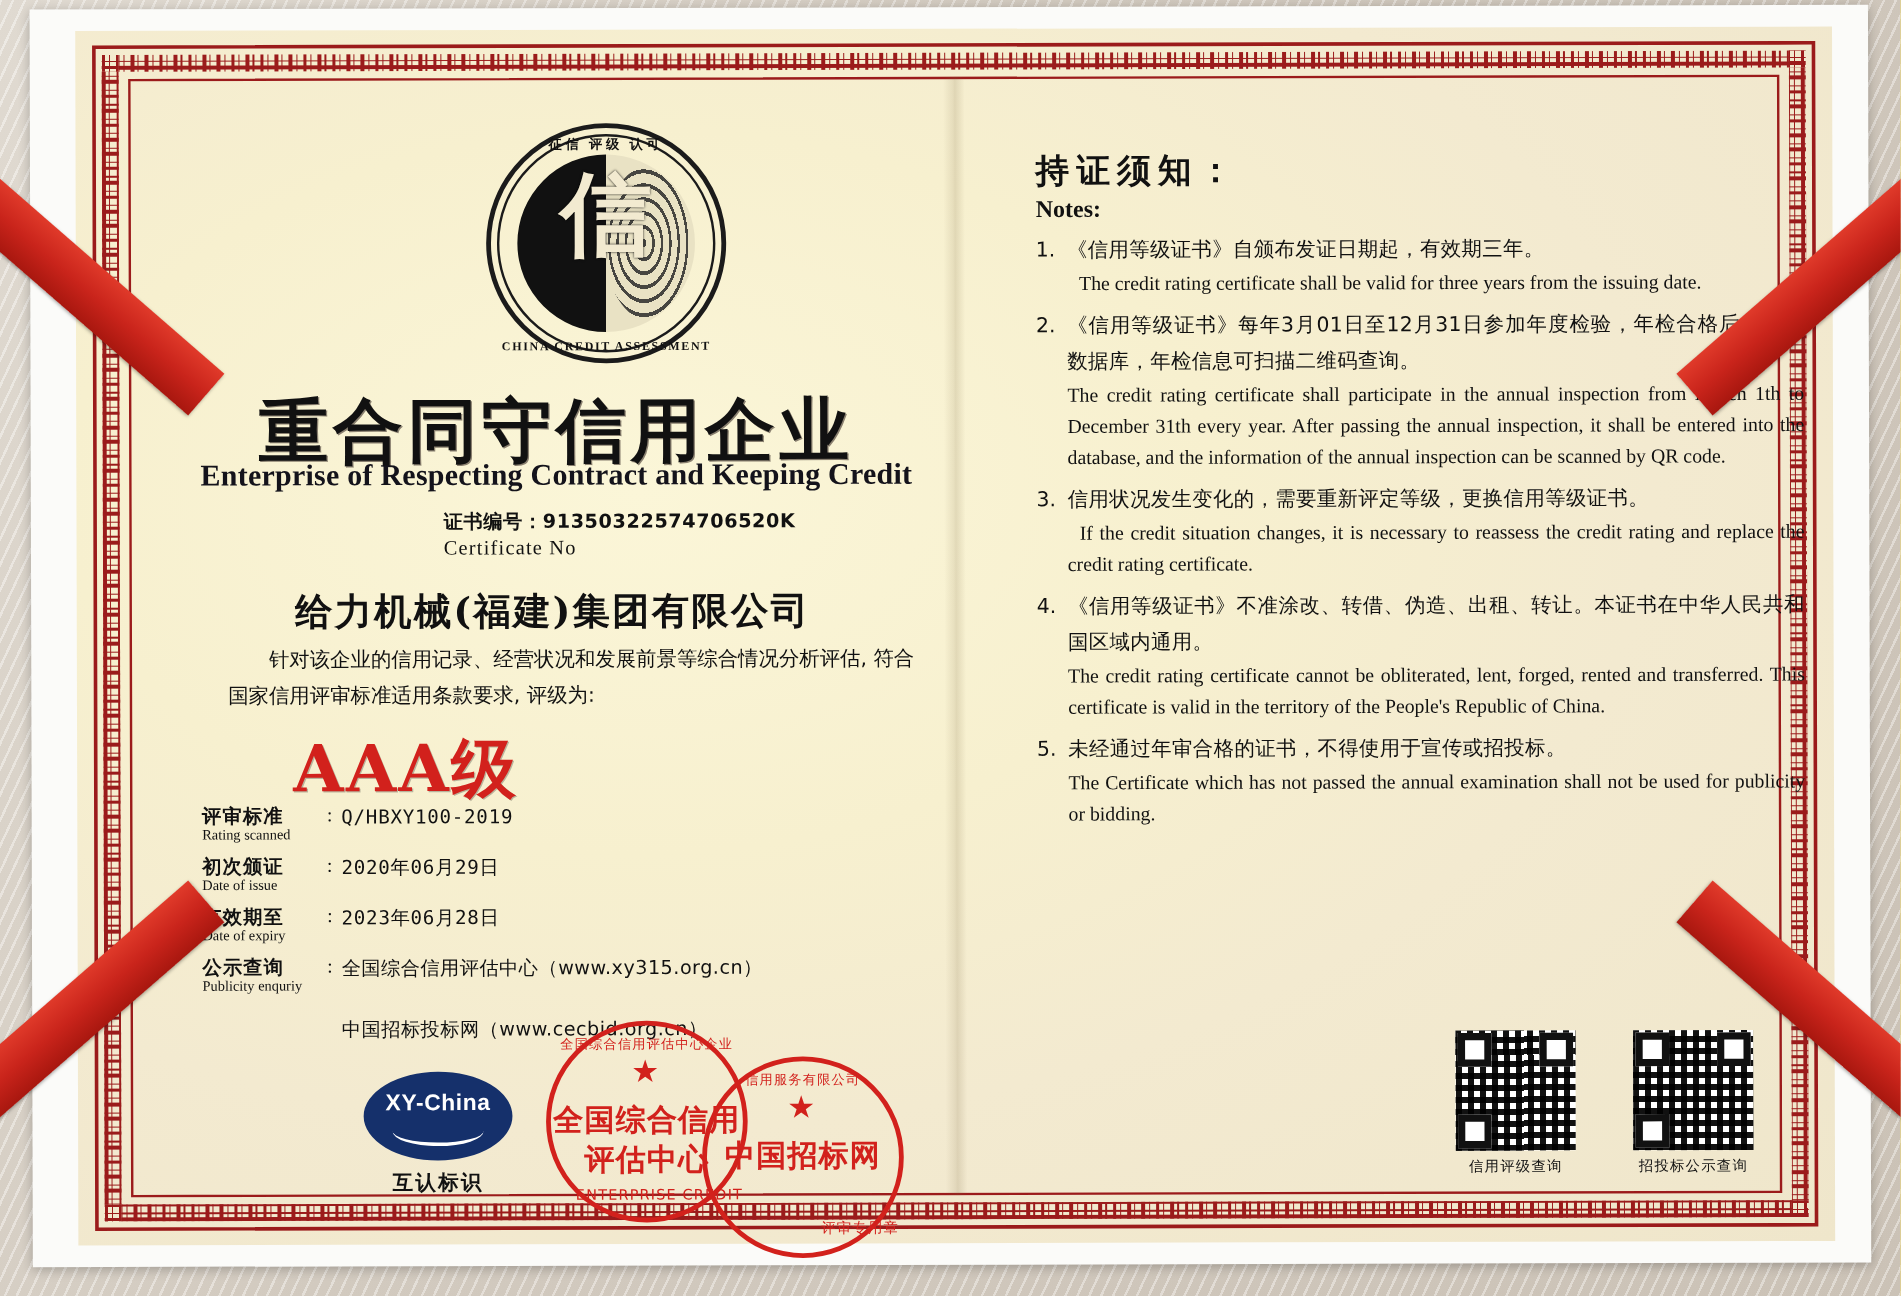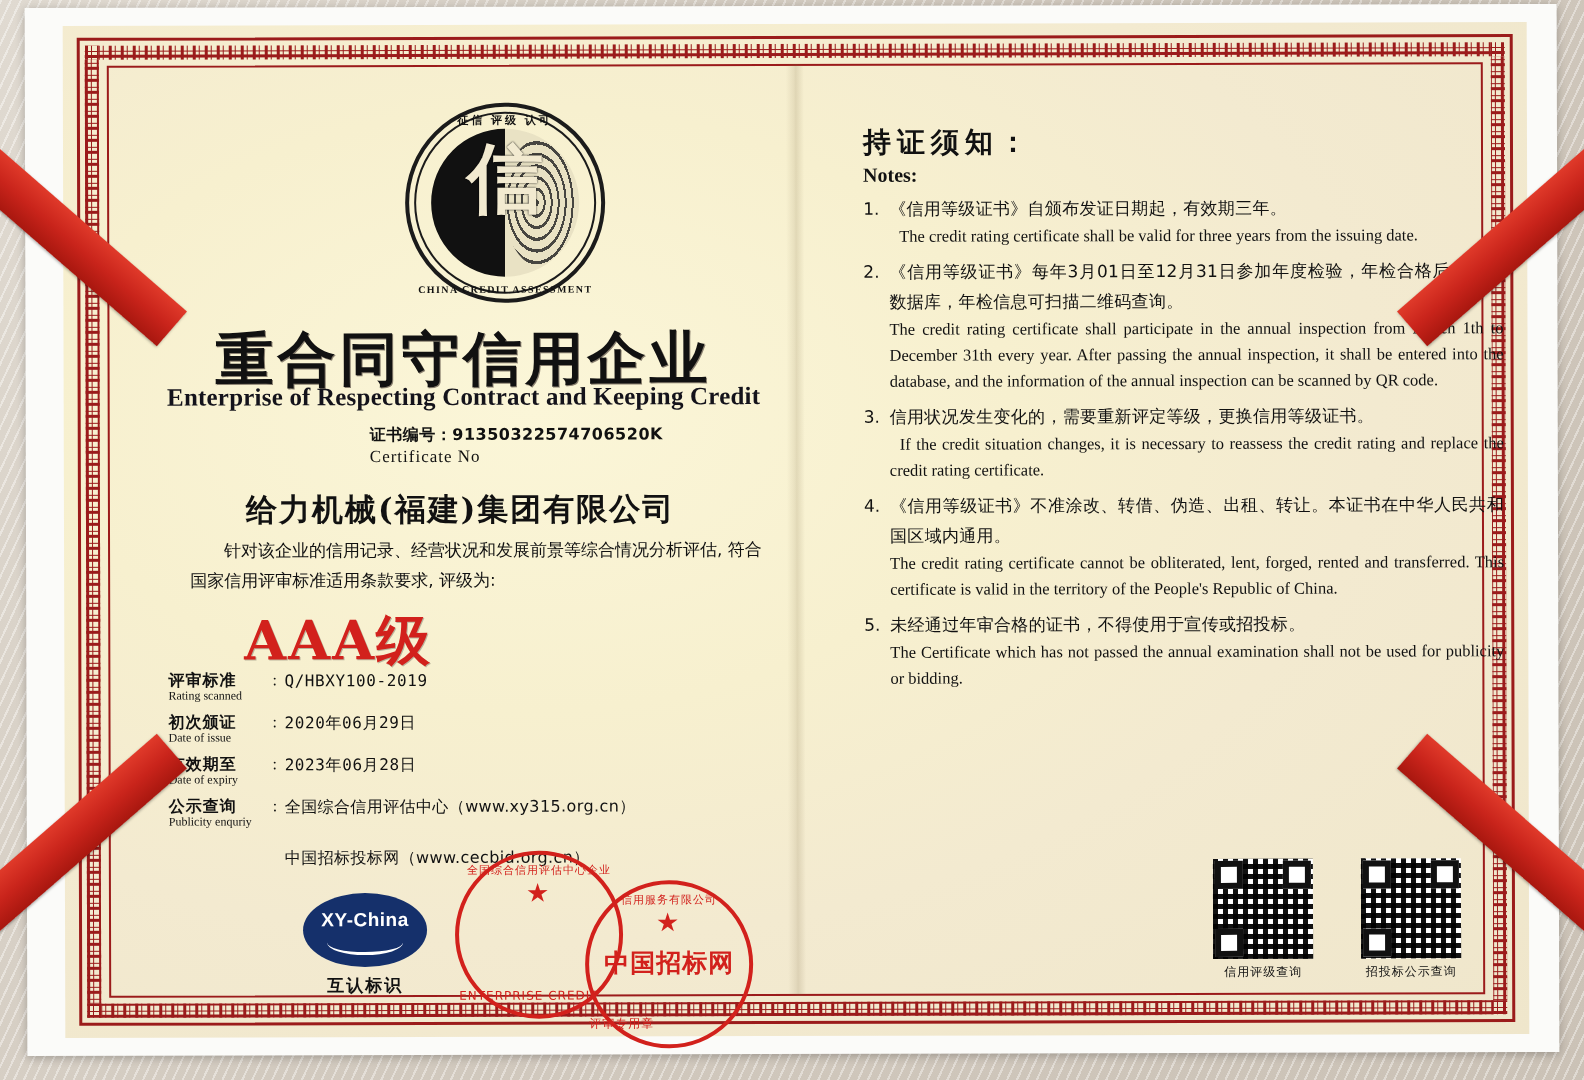--- a/index.html
+++ b/index.html
@@ -349,21 +349,21 @@
     left: 0; top: 62px; width: 160px;
     text-align: center;
     font-family: "DejaVu Sans", sans-serif;
     font-size: 25px;
     font-weight: 700;
     letter-spacing: 1px;
   }
   .seal-round .bot {
     position: absolute;
     left: 0; bottom: 12px; width: 160px;
-    text-align: left;
+    text-align: right;
     font-family: "DejaVu Sans", sans-serif;
     font-size: 12px;
     letter-spacing: 1px;
   }
 
   
   .right-col {
     position: absolute;
     left: 800px;
     top: 100px;
@@ -555,20 +555,21 @@
           <div class="oval">
             <span>XY-China</span>
             <div class="swoosh"></div>
           </div>
           <div class="cap">互认标识</div>
         </div>
 
         <div class="seal-round seal-a">
           <div class="arc-text">全国综合信用评估中心企业</div>
           <div class="star">★</div>
+          <div class="mid">全国综合信用评估中心</div>
           <div class="bot">ENTERPRISE CREDIT</div>
         </div>
 
         <div class="seal-round seal-b">
           <div class="arc-text">信用服务有限公司</div>
           <div class="star">★</div>
           <div class="mid">中国招标网</div>
           <div class="bot">评审专用章</div>
         </div>
 

